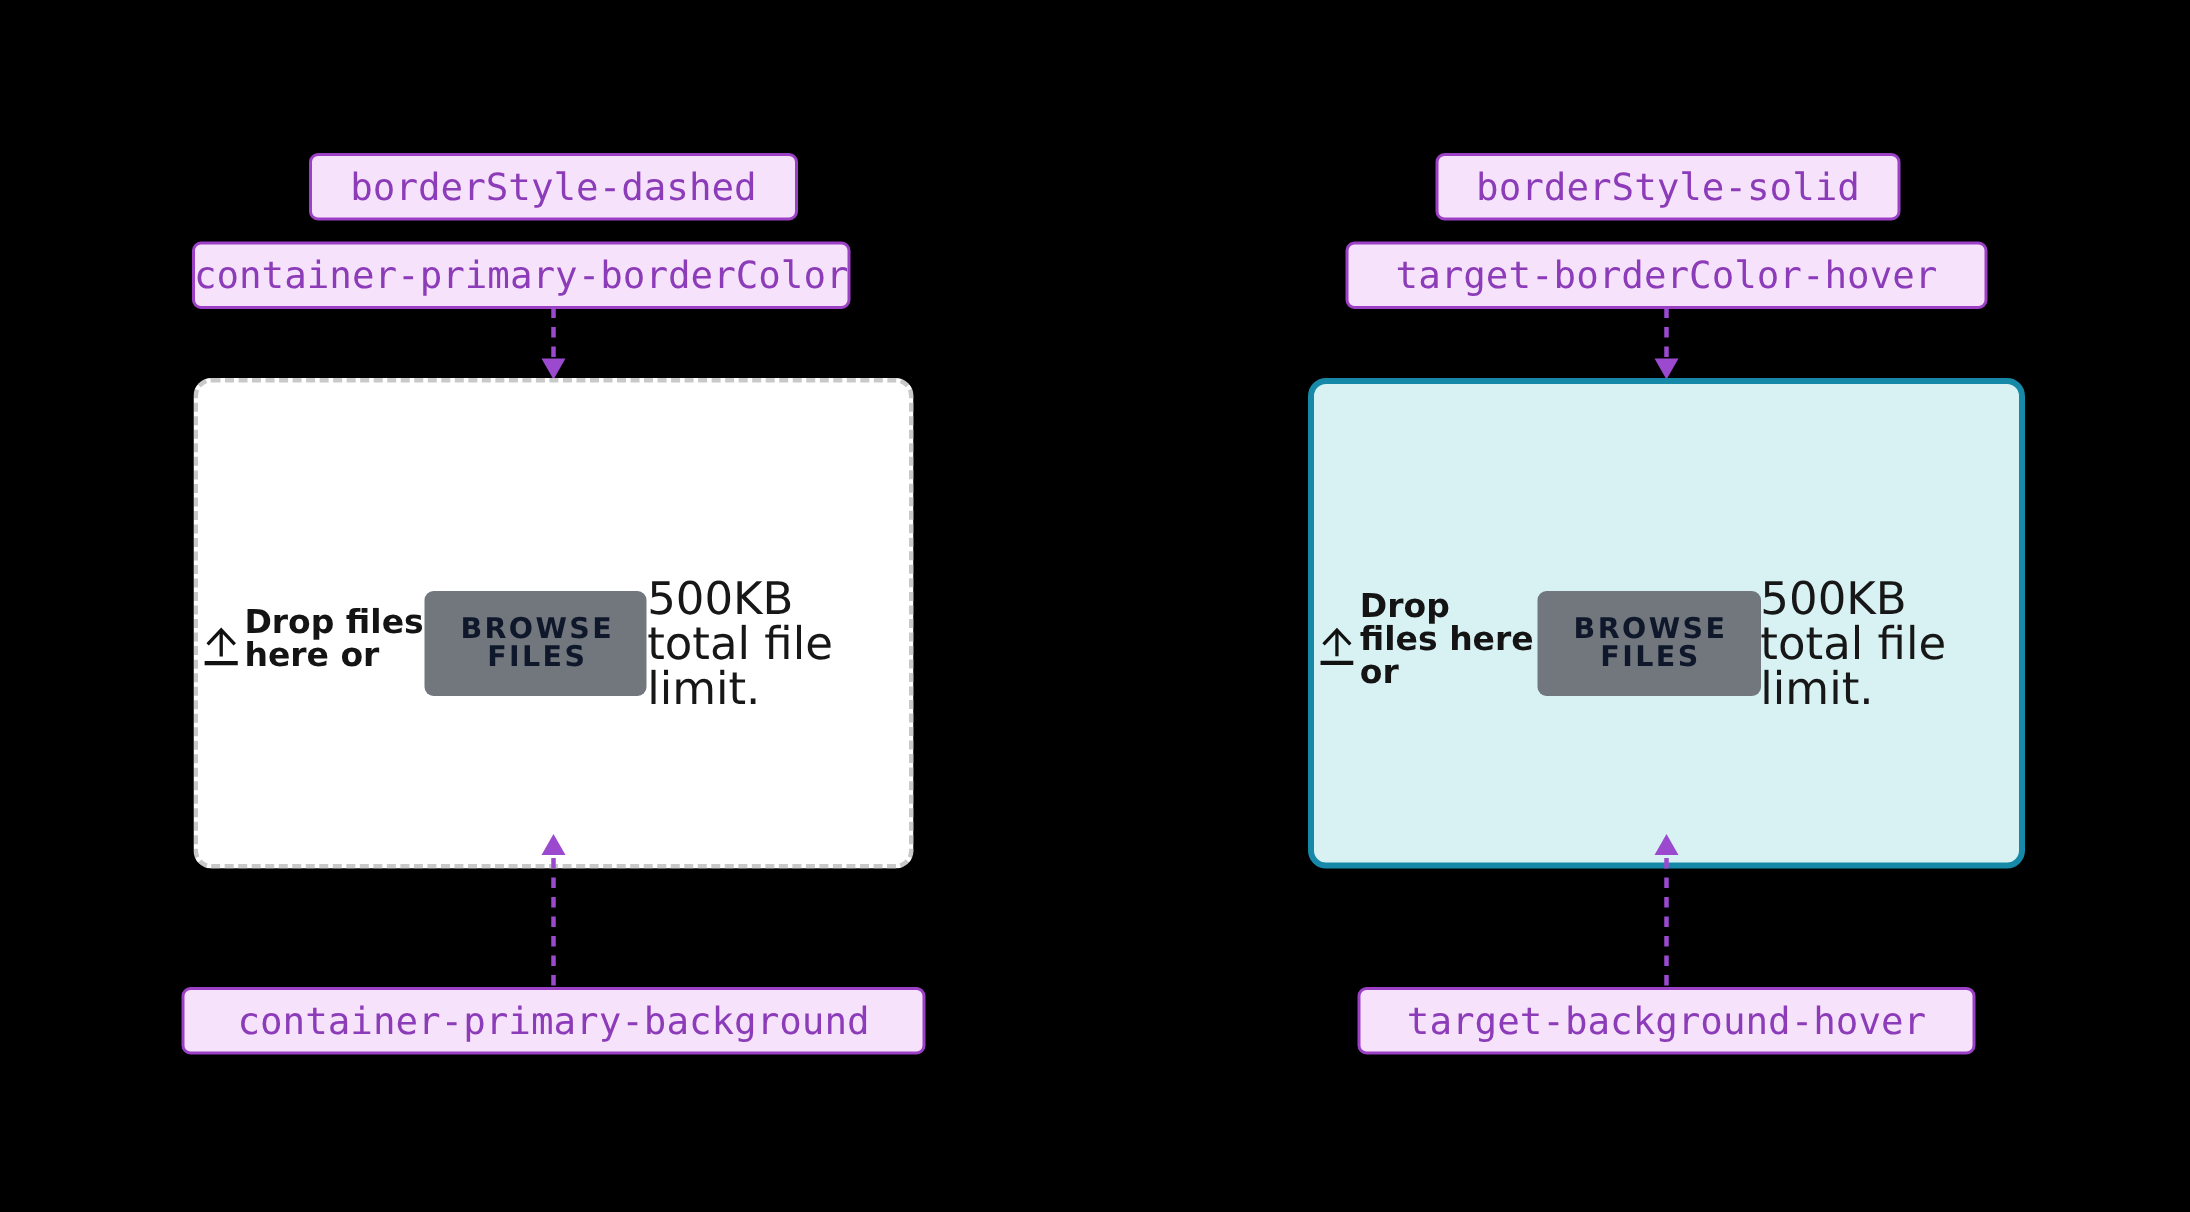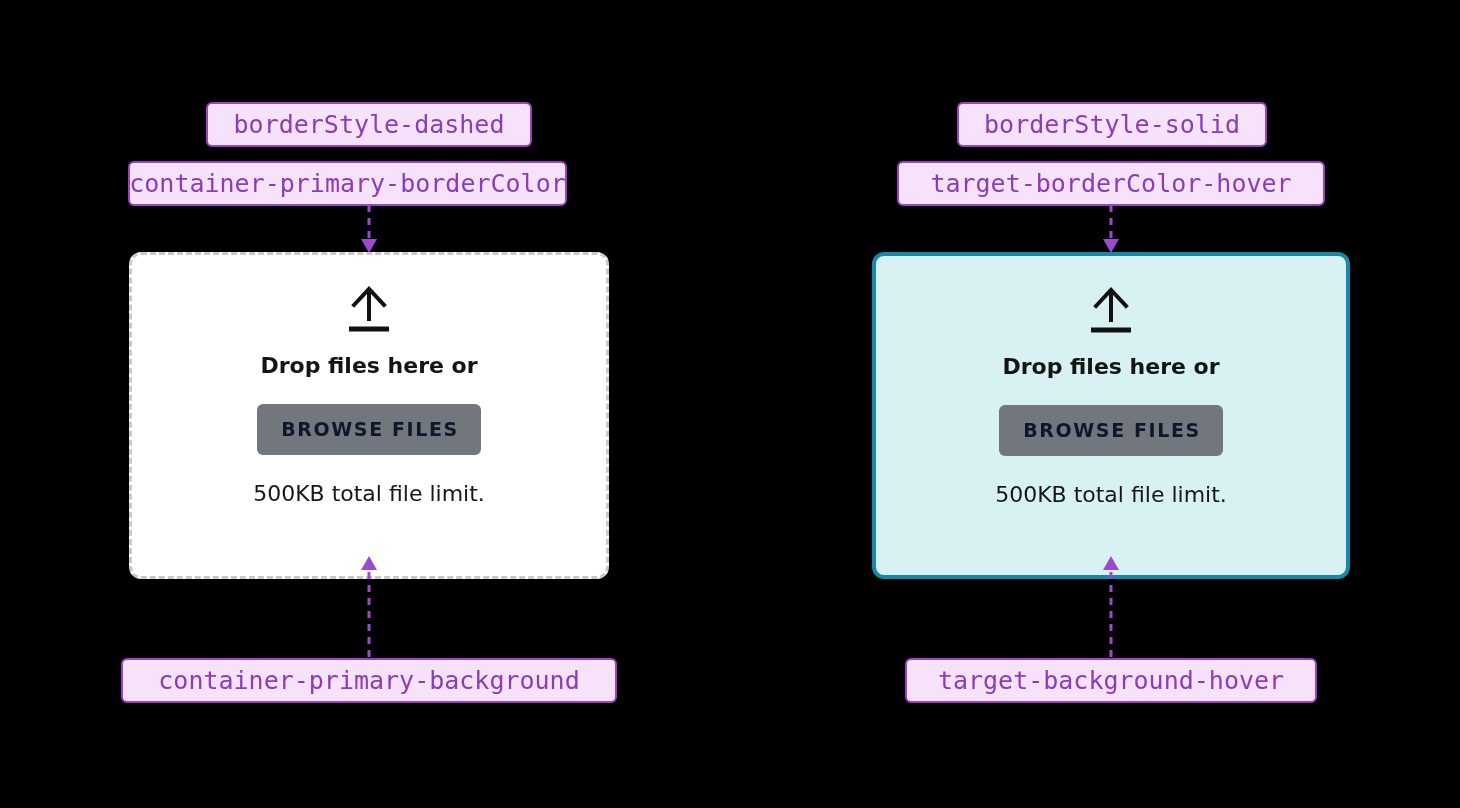--- a/index.html
+++ b/index.html
@@ -43,21 +43,21 @@
   
   .connector {
     position: absolute;
   }
 
   
   .dropzone {
     position: absolute;
     box-sizing: border-box;
     display: flex;
-    flex-direction: column;
+    flex-direction: row;
     align-items: center;
     justify-content: flex-start;
   }
   .dropzone.primary {
     background: #ffffff;
     border: 3px dashed #c9c9c9;
     border-radius: 12px;
   }
   .dropzone.hover {
     background: #d8f2f4;
@@ -86,21 +86,21 @@
     font-family: "DejaVu Sans", sans-serif;
     font-size: 19px;
     font-weight: bold;
     letter-spacing: 1.6px;
     padding: 16px 22px 16px 24px;
     line-height: 1;
     cursor: pointer;
   }
   .limit-text {
     margin-top: 28px;
-    font-size: 22px;
+    font-size: 30px;
     color: #171717;
     line-height: 1;
   }
 </style>
 </head>
 <body>
 
 <div class="canvas">
 
   <div class="token-pill" style="left:206px; top:102px; width:326px;">borderStyle-dashed</div>

